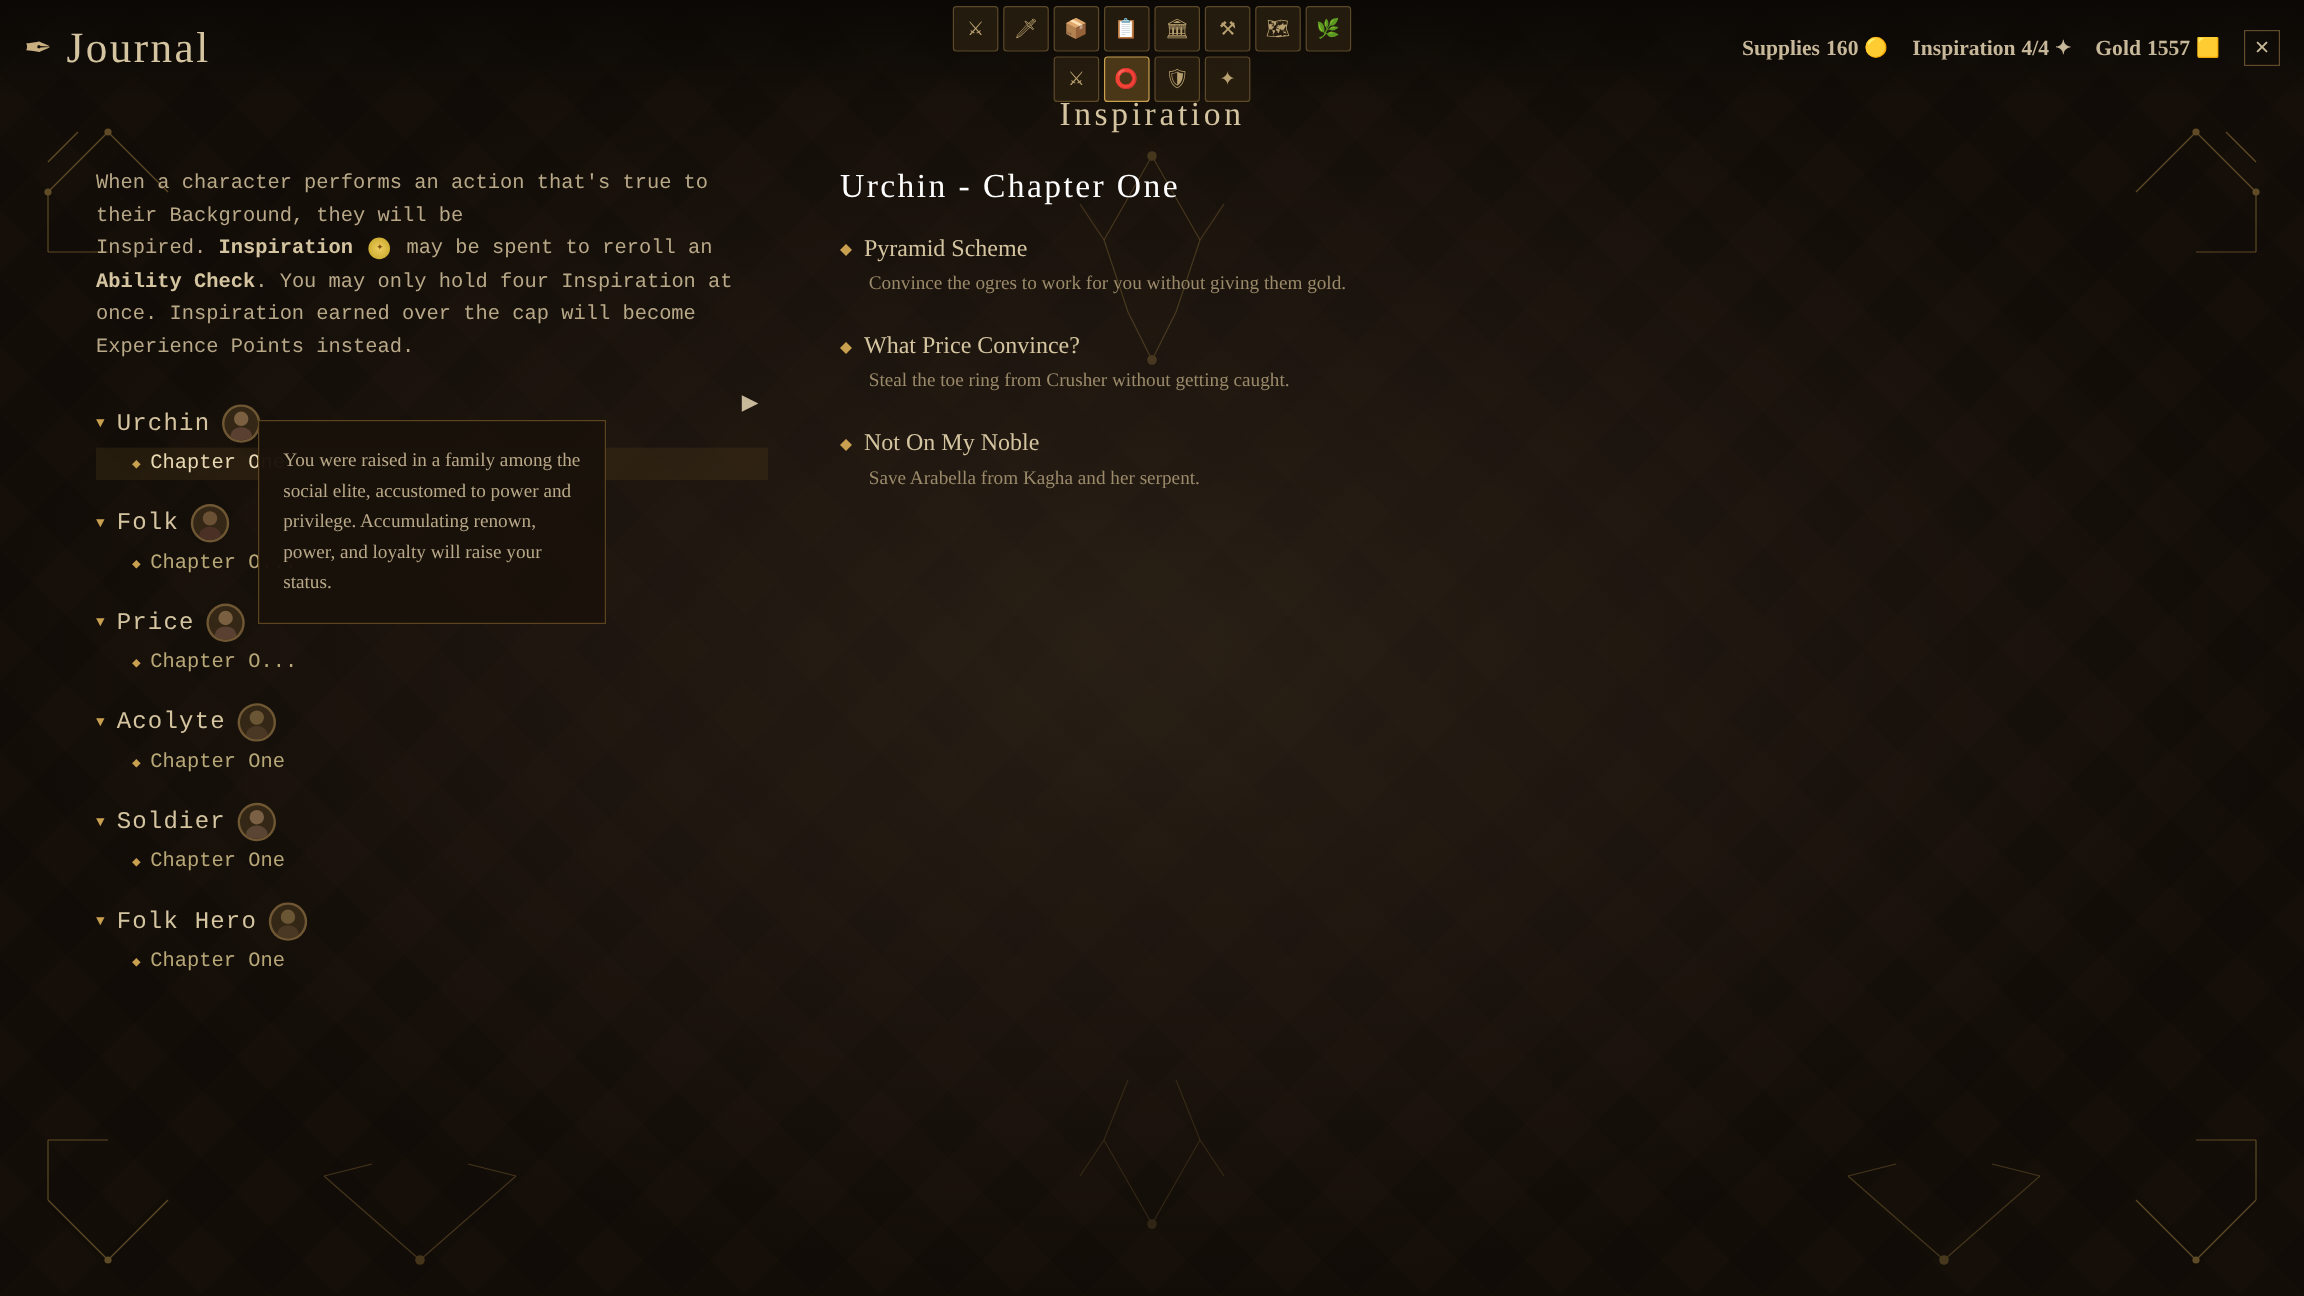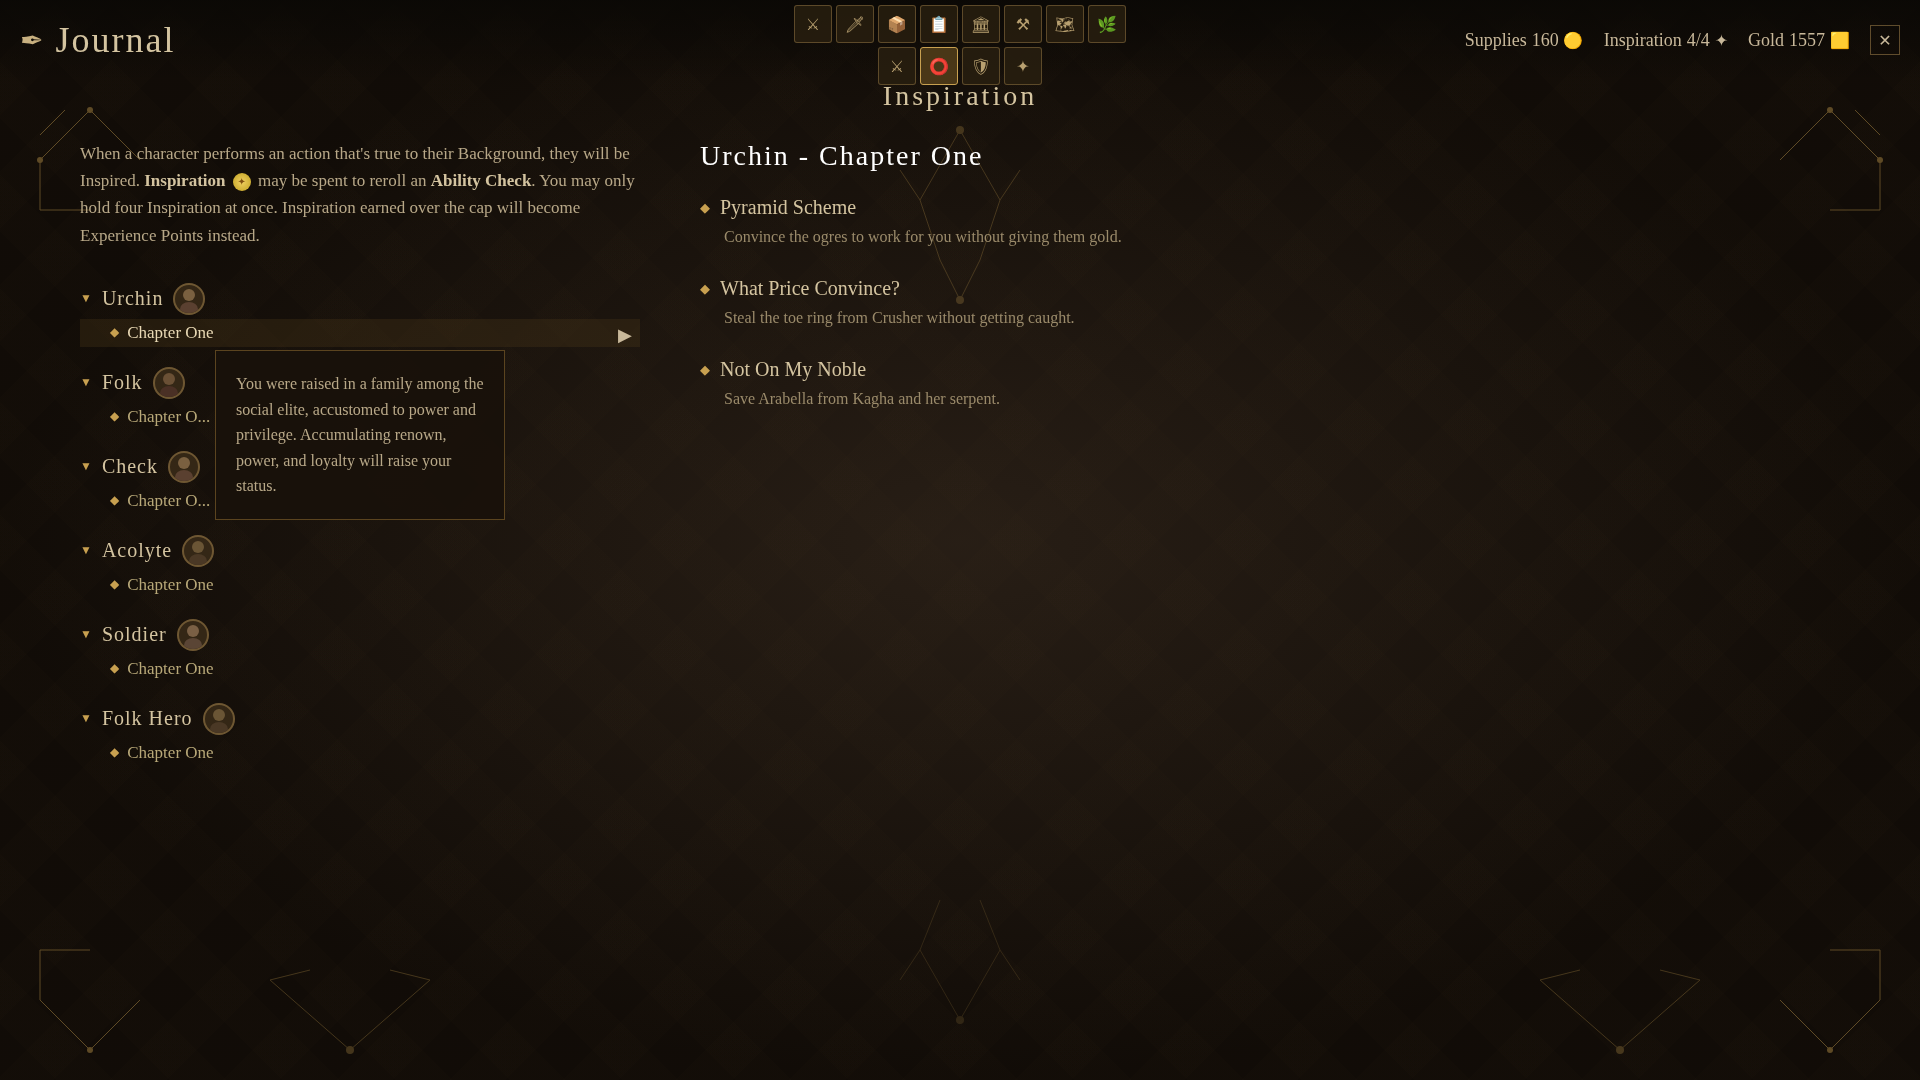--- a/index.html
+++ b/index.html
@@ -104,20 +104,21 @@
       align-items: center;
       gap: 20px;
       font-size: 18px;
       color: #c8b89a;
     }
 
     .resource-item {
       display: flex;
       align-items: center;
       gap: 5px;
+      font-weight: bold;
     }
 
     .resource-icon {
       font-size: 16px;
     }
 
     .close-btn {
       width: 30px;
       height: 30px;
       border: 1px solid rgba(150,120,70,0.6);
@@ -202,20 +203,21 @@
 
     
     .left-panel {
       position: absolute;
       top: 140px;
       left: 80px;
       width: 560px;
       bottom: 80px;
       z-index: 5;
       overflow-y: auto;
+      font-family: Liberation Mono, monospace;
     }
 
     .description-text {
       color: #b8a888;
       font-size: 17px;
       line-height: 1.6;
       margin-bottom: 30px;
     }
 
     .description-text .bold {
@@ -573,21 +575,21 @@
     </div>
     <div class="chapter-item">
       <span class="diamond-icon">◆</span>
       <span>Chapter O...</span>
     </div>
   </div>
 
   <div class="character-group">
     <div class="character-header">
       <span class="expand-arrow">▼</span>
-      <span class="character-name">Check</span>
+      <span class="character-name">Price</span>
       <div class="character-avatar">
         <svg width="28" height="28" viewBox="0 0 28 28">
           <circle cx="14" cy="10" r="6" fill="#7a6040"></circle>
           <ellipse cx="14" cy="24" rx="9" ry="7" fill="#5a4030"></ellipse>
         </svg>
       </div>
     </div>
     <div class="chapter-item">
       <span class="diamond-icon">◆</span>
       <span>Chapter O...</span>

